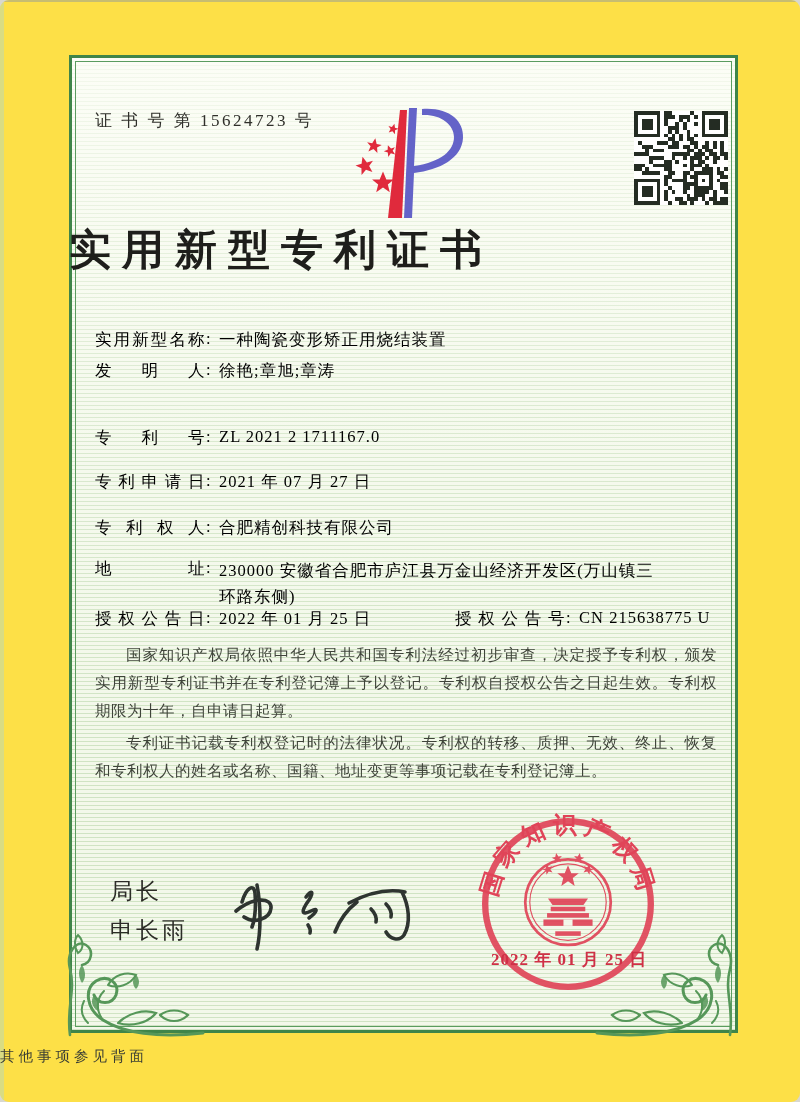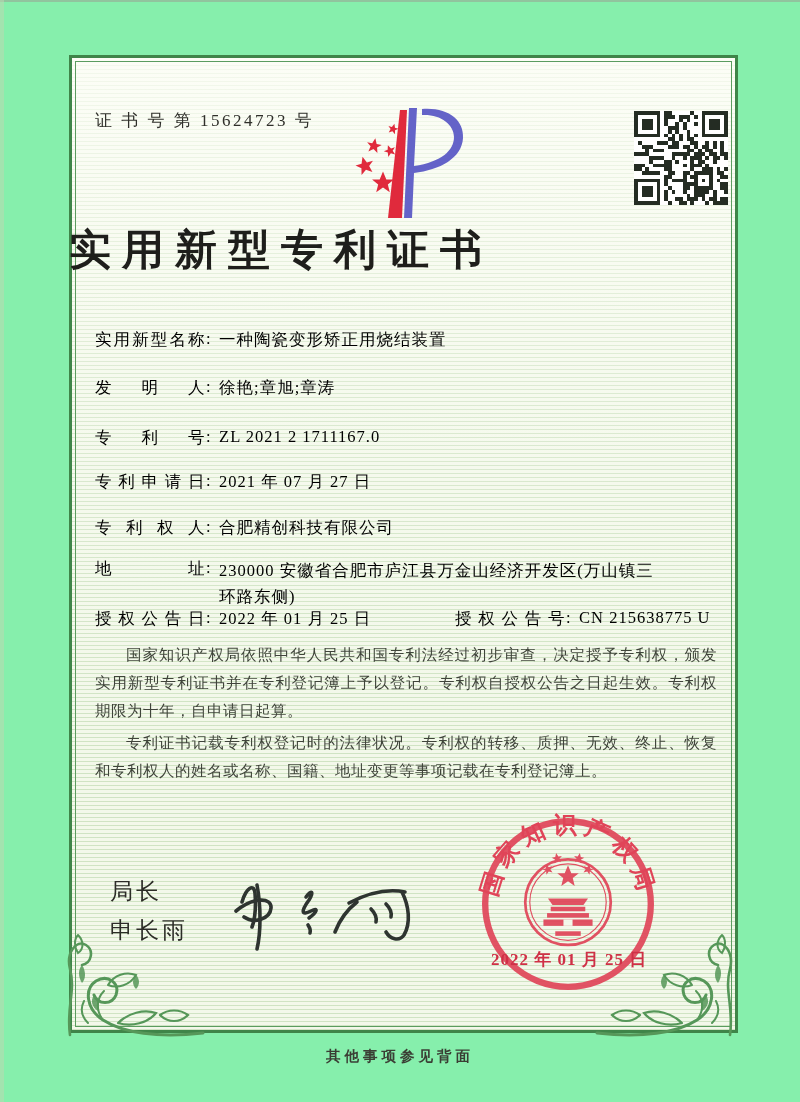--- a/index.html
+++ b/index.html
@@ -1,20 +1,21 @@
 <!DOCTYPE html>
 <html><head>
 <meta charset="utf-8">
 <style>
   html,body{margin:0;padding:0;background:#d8d8d0;}
   .page{
     position:relative; width:800px; height:1102px; margin:0 auto;
-    background:#86efac;
+    background:#fde047;
     font-family:"Liberation Serif","DejaVu Serif",serif;
     overflow:hidden;
+    border-radius:9px;
   }
   .page::before{content:""; position:absolute; left:0; top:0; width:100%; height:2px;
     background:#9aa093; opacity:.55;}
   .scan-edge{position:absolute; left:0; top:0; width:4px; height:100%;
     background:#bcd9b2; opacity:.55;}
   
   .frame{position:absolute; left:69px; top:55px; width:669px; height:978px;
     border:3px solid #3f8549; box-sizing:border-box;
     background:
       linear-gradient(180deg, rgba(255,255,250,.75) 0%, rgba(255,255,250,.25) 35%, rgba(236,246,224,0) 70%),
@@ -37,22 +38,22 @@
   .paras{position:absolute; left:95px; top:641px; width:622px; font-size:15.5px;
     color:#3f443a; line-height:1.8; text-align:justify; letter-spacing:.5px;}
   .paras p{margin:0 0 4px 0; text-indent:2em;}
   .director{position:absolute; left:110px; color:#2c2c27; font-size:23px; letter-spacing:3px;}
   .sig{position:absolute; left:213px; top:846px;}
   .seal{position:absolute; left:477px; top:813px;}
   .seal-date{position:absolute; left:478px; top:948px; width:182px; text-align:center;
     color:#cf3046; font-size:17px; letter-spacing:1px; font-weight:600;}
   .page-info{position:absolute; left:69px; top:1002px; width:669px; text-align:center;
     font-size:13px; color:#2f2f2a; letter-spacing:1px;}
-  .back-note{position:absolute; left:0; top:1047px; width:800px; text-align:center;
-    font-size:14.5px; color:#3a3e34; letter-spacing:4px;font-weight:bold;}
+  .back-note{position:absolute; left:0; top:1047px; width:800px; 
+    font-size:14.5px; color:#3a3e34; letter-spacing:4px;}
   .flourish{position:absolute; pointer-events:none;}
   .flourish.right{transform:scaleX(-1);}
 </style>
 </head>
 <body>
 
 <div class="page">
   <div class="scan-edge"></div>
 
   <div class="frame">
@@ -393,21 +394,21 @@
       <rect x="22" y="24" width="1" height="1" fill="#242c23"></rect>
       <rect x="23" y="24" width="1" height="1" fill="#242c23"></rect>
       <rect x="24" y="24" width="1" height="1" fill="#242c23"></rect>
     </svg>
 
   <div class="title">实用新型专利证书</div>
 
   <div class="frow" style="left:95px; top:329px;">
     <span class="flabel">实用新型名称</span><span class="fcolon">:</span><span class="fvalue">一种陶瓷变形矫正用烧结装置</span>
   </div>
-  <div class="frow" style="left:95px; top:377px;">
+  <div class="frow" style="left:95px; top:360px;">
     <span class="flabel">发明人</span><span class="fcolon">:</span><span class="fvalue">徐艳;章旭;章涛</span>
   </div>
   <div class="frow" style="left:95px; top:427px;">
     <span class="flabel">专利号</span><span class="fcolon">:</span><span class="fvalue">ZL 2021 2 1711167.0</span>
   </div>
   <div class="frow" style="left:95px; top:471px;">
     <span class="flabel">专利申请日</span><span class="fcolon">:</span><span class="fvalue">2021 年 07 月 27 日</span>
   </div>
   <div class="frow" style="left:95px; top:517px;">
     <span class="flabel">专利权人</span><span class="fcolon">:</span><span class="fvalue">合肥精创科技有限公司</span>

